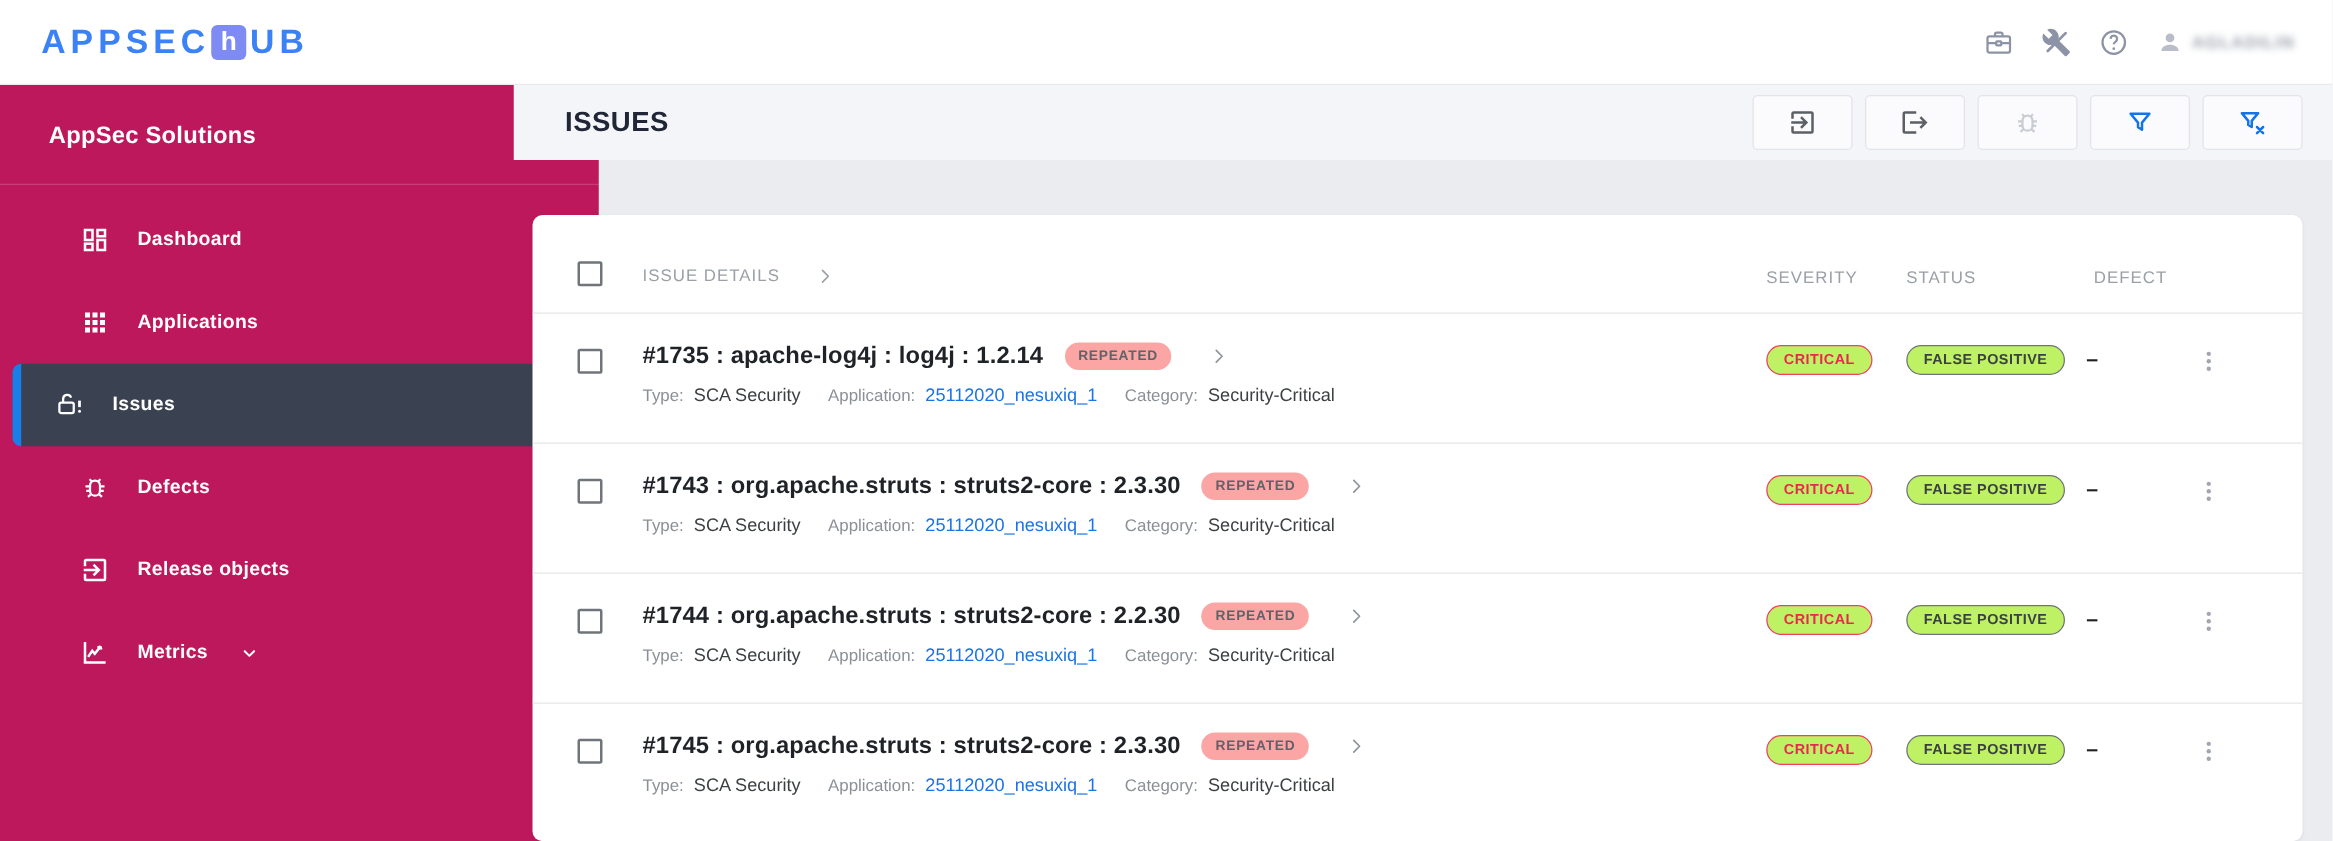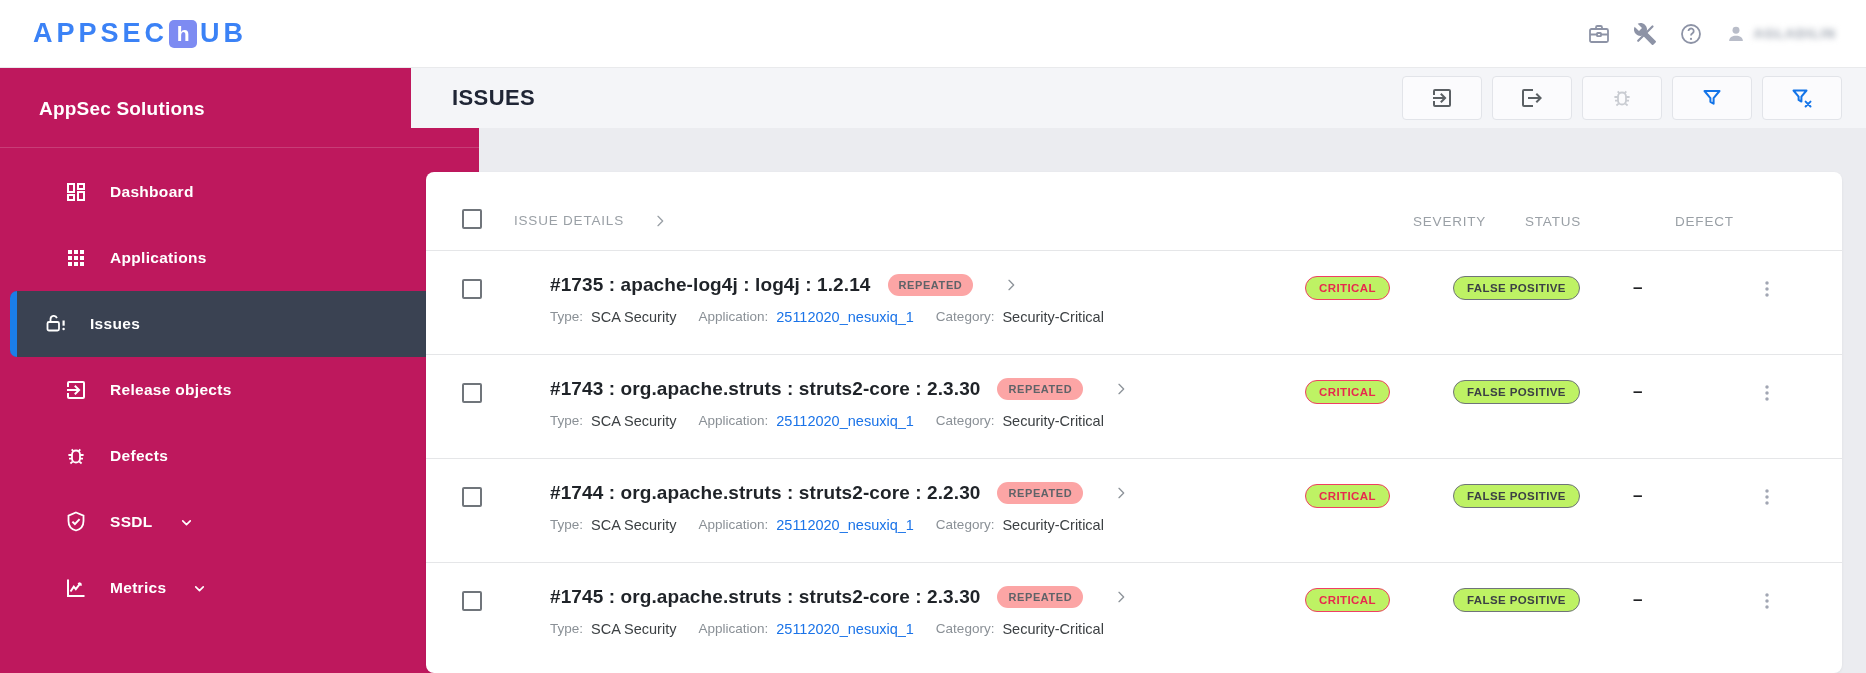--- a/index.html
+++ b/index.html
@@ -105,21 +105,21 @@
   .thead .col-pad { padding-left:8px; }
   .details-head { display:flex; align-items:flex-start; gap:28px; }
   .head-chev { width:16px; height:16px; color:#9aa0a6; cursor:pointer; }
   .head-chev svg { width:16px; height:16px; }
 
   .checkbox {
     display:inline-block; width:20px; height:20px;
     border:2px solid #70757b; border-radius:2px; background:#fff; cursor:pointer;
   }
 
-  .issue-row { height:104px; border-top:1px solid #e5e6e8; cursor:pointer;gap:36px; }
+  .issue-row { height:104px; border-top:1px solid #e5e6e8; cursor:pointer; }
   .cb-cell { padding-top:28px; }
   .details-cell { padding-top:23px; display:flex; flex-direction:column; gap:13px; }
   .title-line { display:flex; align-items:center; }
   .row-title { font-size:19px; font-weight:bold; color:#1f2328; letter-spacing:.1px; }
   .badge {
     margin-left:17px; background:#fca5a5; color:#5f6368;
     font-size:11px; font-weight:bold; letter-spacing:.6px;
     padding:5px 11px; border-radius:12px; white-space:nowrap;
   }
   .row-chev { margin-left:30px; width:16px; height:16px; color:#8d939a; }
@@ -211,48 +211,34 @@
             <rect x="3.5" y="10" width="11.5" height="8.5" rx="1.5"></rect>
             <path d="M6.5 10V7.1a3.3 3.3 0 0 1 6.4-1"></path>
             <path stroke-width="2.2" d="M19.6 8.5v5.2"></path>
             <circle cx="19.6" cy="17" r="1.2" fill="currentColor" stroke="none"></circle>
           </svg>
         </span>
         <span>Issues</span>
       </div>
       <div class="nav-item">
         <span class="nav-icon">
-          <svg viewBox="0 0 24 24" fill="currentColor">
-            <path d="M10.09 15.59L11.5 17l5-5-5-5-1.41 1.41L12.67 11H3v2h9.67l-2.58 2.59zM19 3H5a2 2 0 0 0-2 2v4h2V5h14v14H5v-4H3v4a2 2 0 0 0 2 2h14a2 2 0 0 0 2-2V5a2 2 0 0 0-2-2z"></path>
-          </svg>
-        </span>
-        <span>Release objects</span>
-      </div>
-      <div class="nav-item">
-        <span class="nav-icon">
           <svg viewBox="0 0 24 24" fill="none" stroke="currentColor" stroke-width="1.8">
             <path d="M12 6.5c2.3 0 4 1.8 4 4v4a4 4 0 0 1-8 0v-4c0-2.2 1.7-4 4-4z"></path>
             <path d="M9.3 7.1L7.7 5.3M14.7 7.1l1.6-1.8M8 11H4.4M8 14.6H5M16 11h3.6M16 14.6h3M8.6 17.6l-2.2 1.9M15.4 17.6l2.2 1.9"></path>
           </svg>
         </span>
         <span>Defects</span>
       </div>
       <div class="nav-item">
         <span class="nav-icon">
-          <svg viewBox="0 0 24 24" fill="none" stroke="currentColor" stroke-width="1.8">
-            <path d="M12 2.5l7.5 3.2v5.2c0 4.8-3.2 8.4-7.5 9.6-4.3-1.2-7.5-4.8-7.5-9.6V5.7L12 2.5z"></path>
-            <path stroke-width="2" d="M8.4 11.6l2.5 2.5 4.7-5"></path>
-          </svg>
-        </span>
-        <span>SSDL</span>
-        <span class="nav-chevron">
-          <svg viewBox="0 0 24 24" fill="none" stroke="currentColor" stroke-width="2.6" stroke-linecap="round" stroke-linejoin="round">
-            <path d="M6 9.5l6 6 6-6"></path>
-          </svg>
-        </span>
+          <svg viewBox="0 0 24 24" fill="currentColor">
+            <path d="M10.09 15.59L11.5 17l5-5-5-5-1.41 1.41L12.67 11H3v2h9.67l-2.58 2.59zM19 3H5a2 2 0 0 0-2 2v4h2V5h14v14H5v-4H3v4a2 2 0 0 0 2 2h14a2 2 0 0 0 2-2V5a2 2 0 0 0-2-2z"></path>
+          </svg>
+        </span>
+        <span>Release objects</span>
       </div>
       <div class="nav-item">
         <span class="nav-icon">
           <svg viewBox="0 0 24 24" fill="none" stroke="currentColor" stroke-width="2">
             <path d="M4 3.5V20h16.5"></path>
             <path d="M6.5 15.5l3.3-4.8 2 2.4 4.7-6"></path>
             <path stroke-width="1.6" d="M16.5 7.1l.7 2.6M16.5 7.1l-2.6.7"></path>
           </svg>
         </span>
         <span>Metrics</span>

